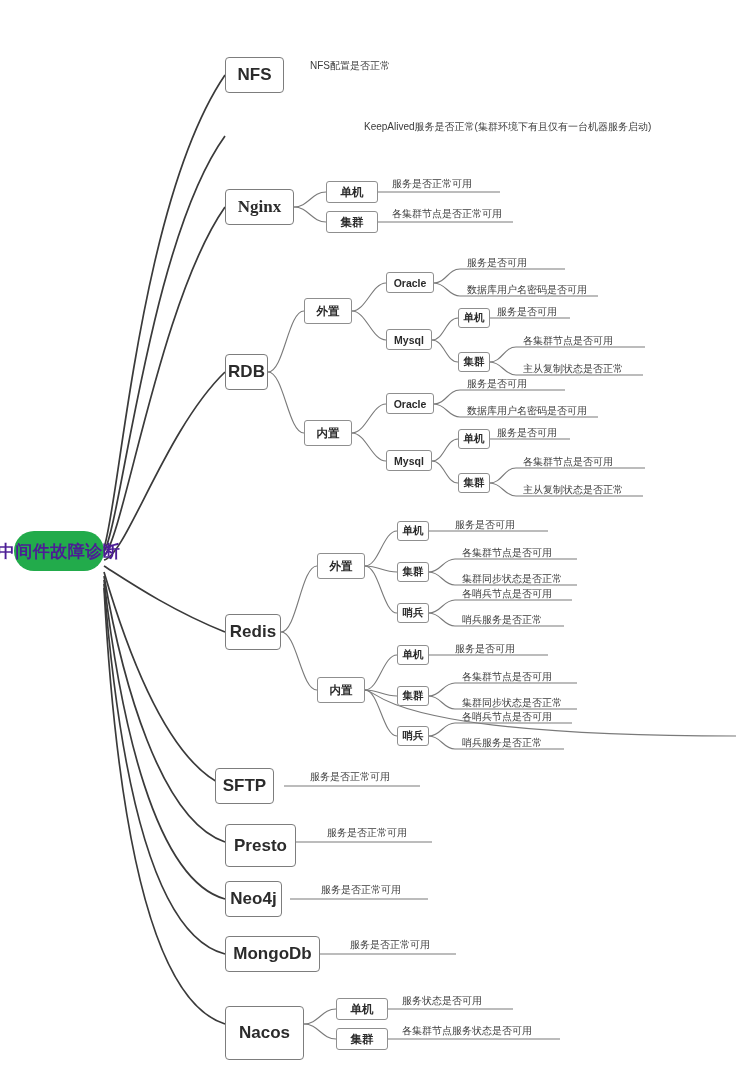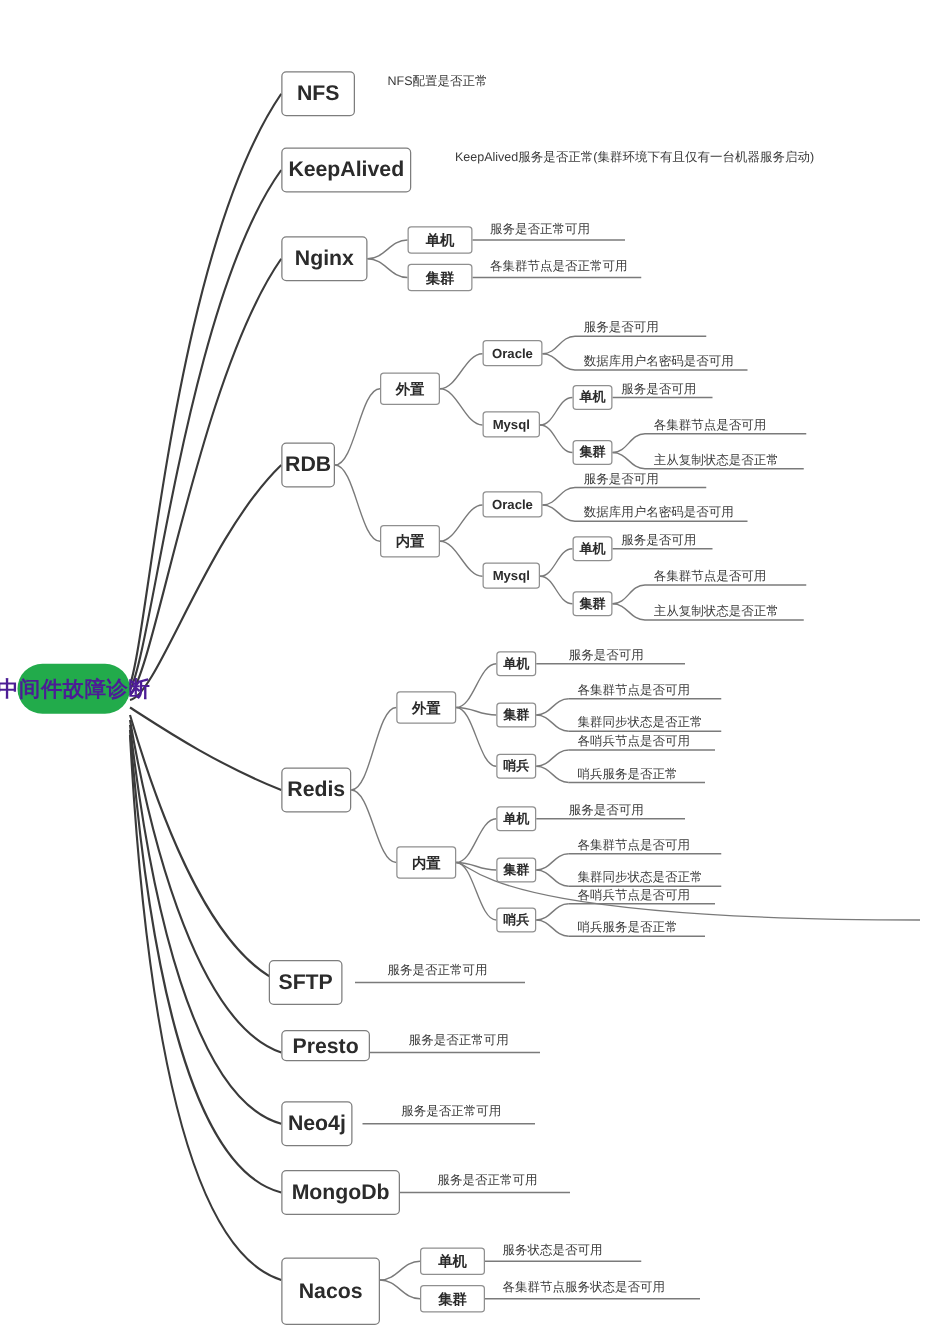--- a/index.html
+++ b/index.html
@@ -115,24 +115,23 @@
       <path d="M388,1009 L513,1009"></path>
       <path d="M388,1039 L560,1039"></path>
     </g>
   </svg>
 
   <div class="node root" style="left:14px;top:531px;width:90px;height:40px;">中间件故障诊断</div>
 
   <div class="node lvl1" style="left:225px;top:57px;width:59px;height:36px;">NFS</div>
   <div class="leaf" style="left:310px;top:60px;">NFS配置是否正常</div>
 
-  <div class="node lvl1" style="left:225px;top:118px;width:104px;height:36px;">KeepAlived</div>
   <div class="leaf" style="left:364px;top:121px;">KeepAlived服务是否正常(集群环境下有且仅有一台机器服务启动)</div>
 
-  <div class="node lvl1" style="left:225px;top:189px;width:69px;height:36px;">Nginx</div>
+  <div class="node lvl1" style="left:225px;top:189px;width:69px;height:36px;font-family:Liberation Serif, serif;">Nginx</div>
   <div class="node lvl2" style="left:326px;top:181px;width:52px;height:22px;">单机</div>
   <div class="leaf" style="left:392px;top:178px;">服务是否正常可用</div>
   <div class="node lvl2" style="left:326px;top:211px;width:52px;height:22px;">集群</div>
   <div class="leaf" style="left:392px;top:208px;">各集群节点是否正常可用</div>
 
   <div class="node lvl1" style="left:225px;top:354px;width:43px;height:36px;">RDB</div>
 
   <div class="node lvl2" style="left:304px;top:298px;width:48px;height:26px;">外置</div>
   <div class="node lvl3" style="left:386px;top:272px;width:48px;height:21px;">Oracle</div>
   <div class="leaf" style="left:467px;top:257px;">服务是否可用</div>
@@ -173,21 +172,21 @@
   <div class="node lvl3" style="left:397px;top:686px;width:32px;height:20px;">集群</div>
   <div class="leaf" style="left:462px;top:671px;">各集群节点是否可用</div>
   <div class="leaf" style="left:462px;top:697px;">集群同步状态是否正常</div>
   <div class="node lvl3" style="left:397px;top:726px;width:32px;height:20px;">哨兵</div>
   <div class="leaf" style="left:462px;top:711px;">各哨兵节点是否可用</div>
   <div class="leaf" style="left:462px;top:737px;">哨兵服务是否正常</div>
 
   <div class="node lvl1" style="left:215px;top:768px;width:59px;height:36px;">SFTP</div>
   <div class="leaf" style="left:310px;top:771px;">服务是否正常可用</div>
 
-  <div class="node lvl1" style="left:225px;top:824px;width:71px;height:25px;">Presto</div>
+  <div class="node lvl1" style="left:225px;top:824px;width:71px;height:43px;">Presto</div>
   <div class="leaf" style="left:327px;top:827px;">服务是否正常可用</div>
 
   <div class="node lvl1" style="left:225px;top:881px;width:57px;height:36px;">Neo4j</div>
   <div class="leaf" style="left:321px;top:884px;">服务是否正常可用</div>
 
   <div class="node lvl1" style="left:225px;top:936px;width:95px;height:36px;">MongoDb</div>
   <div class="leaf" style="left:350px;top:939px;">服务是否正常可用</div>
 
   <div class="node lvl1" style="left:225px;top:1006px;width:79px;height:54px;">Nacos</div>
   <div class="node lvl2" style="left:336px;top:998px;width:52px;height:22px;">单机</div>

